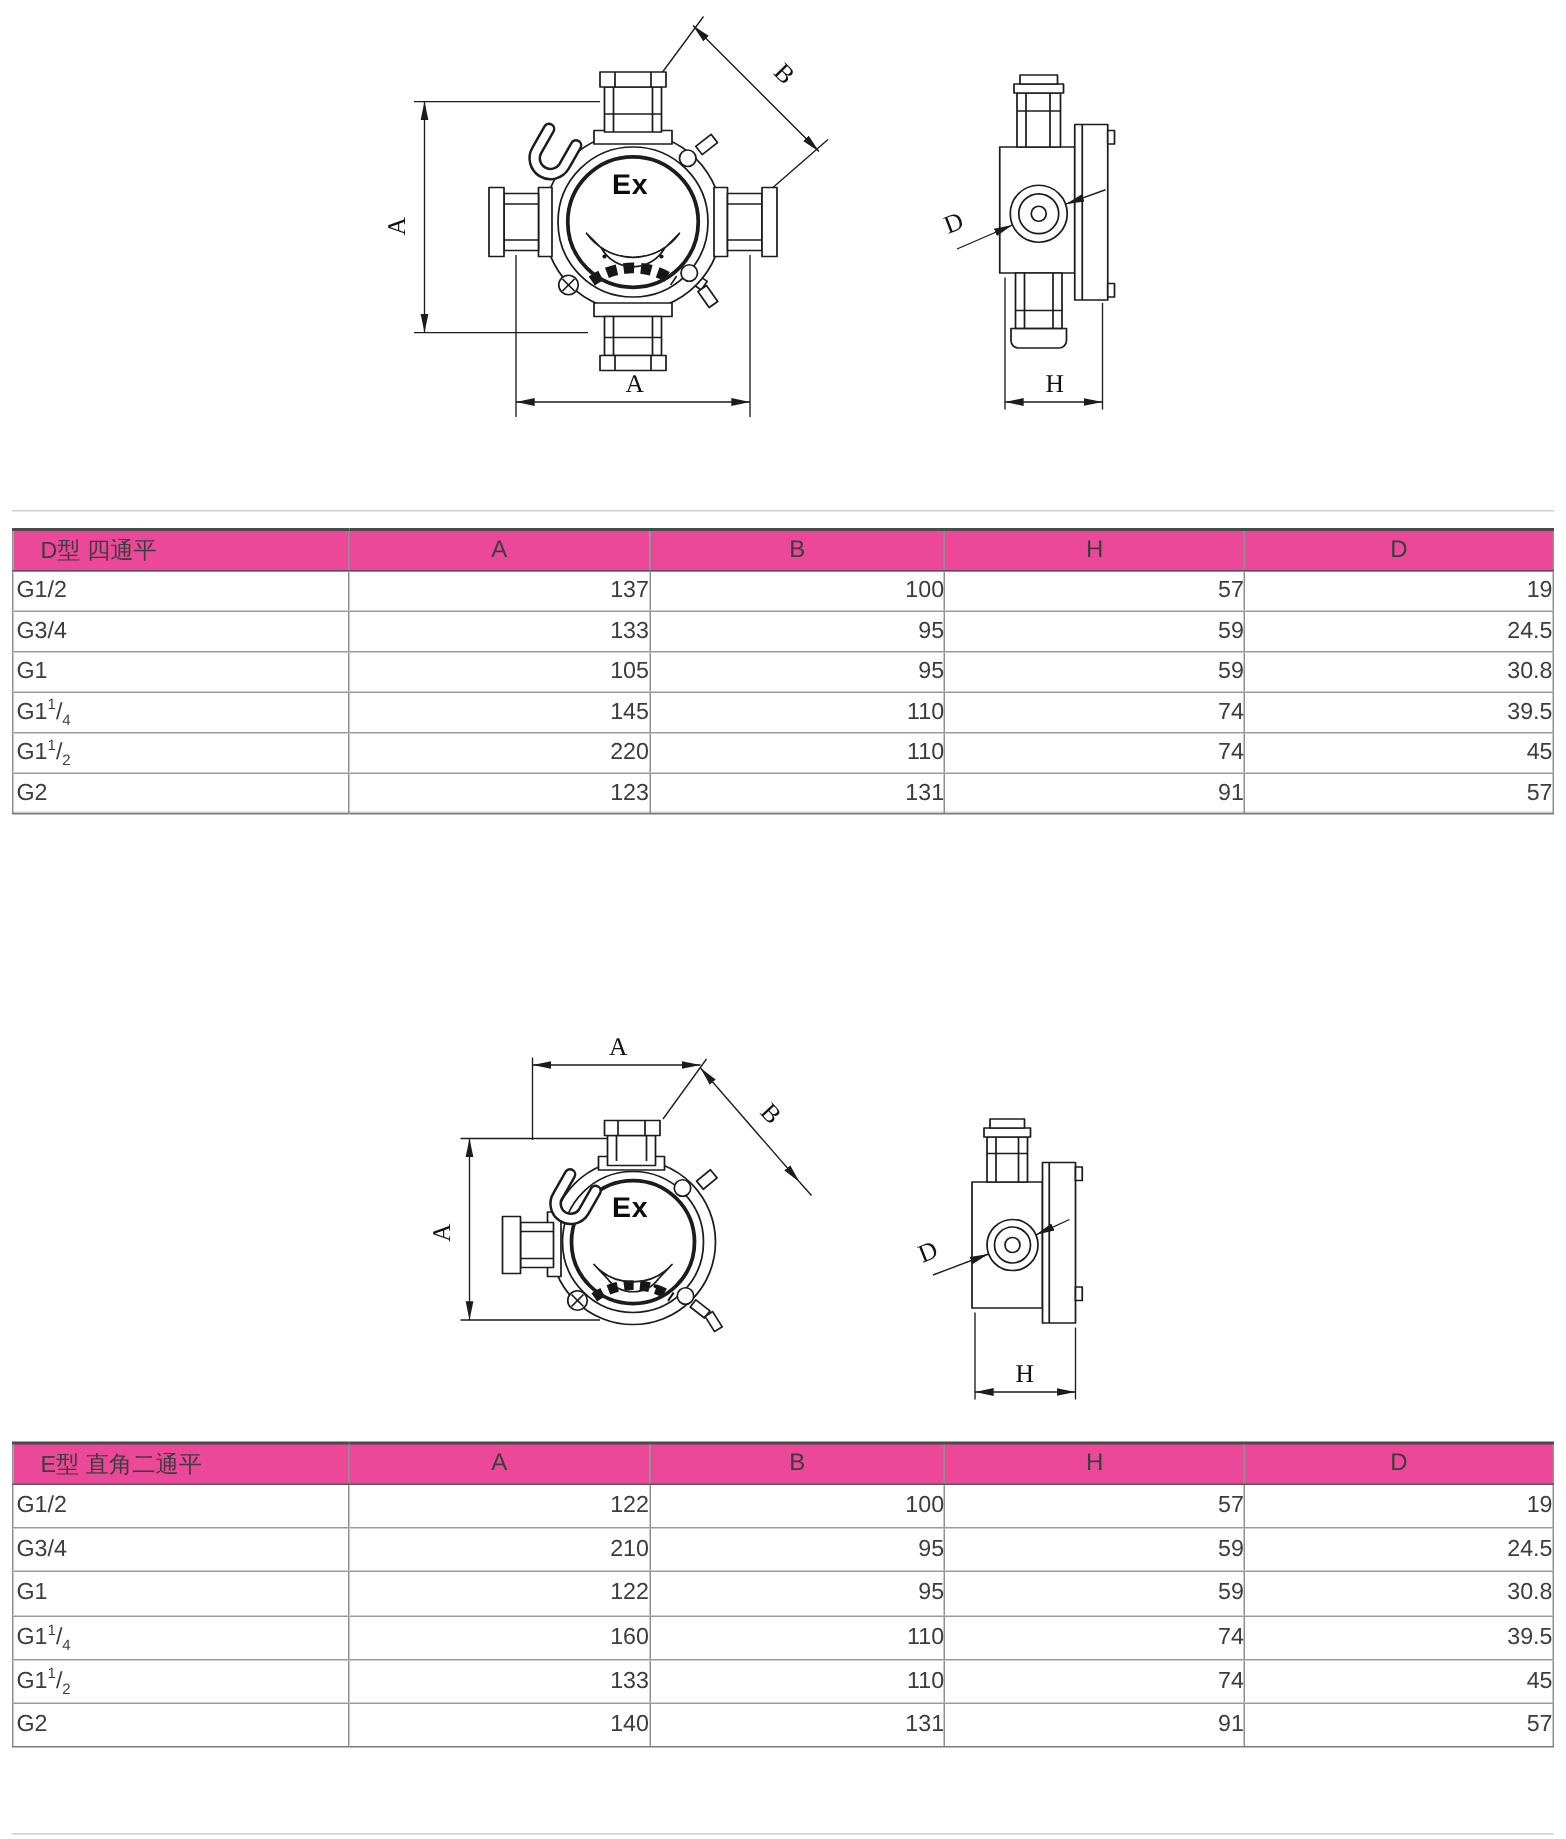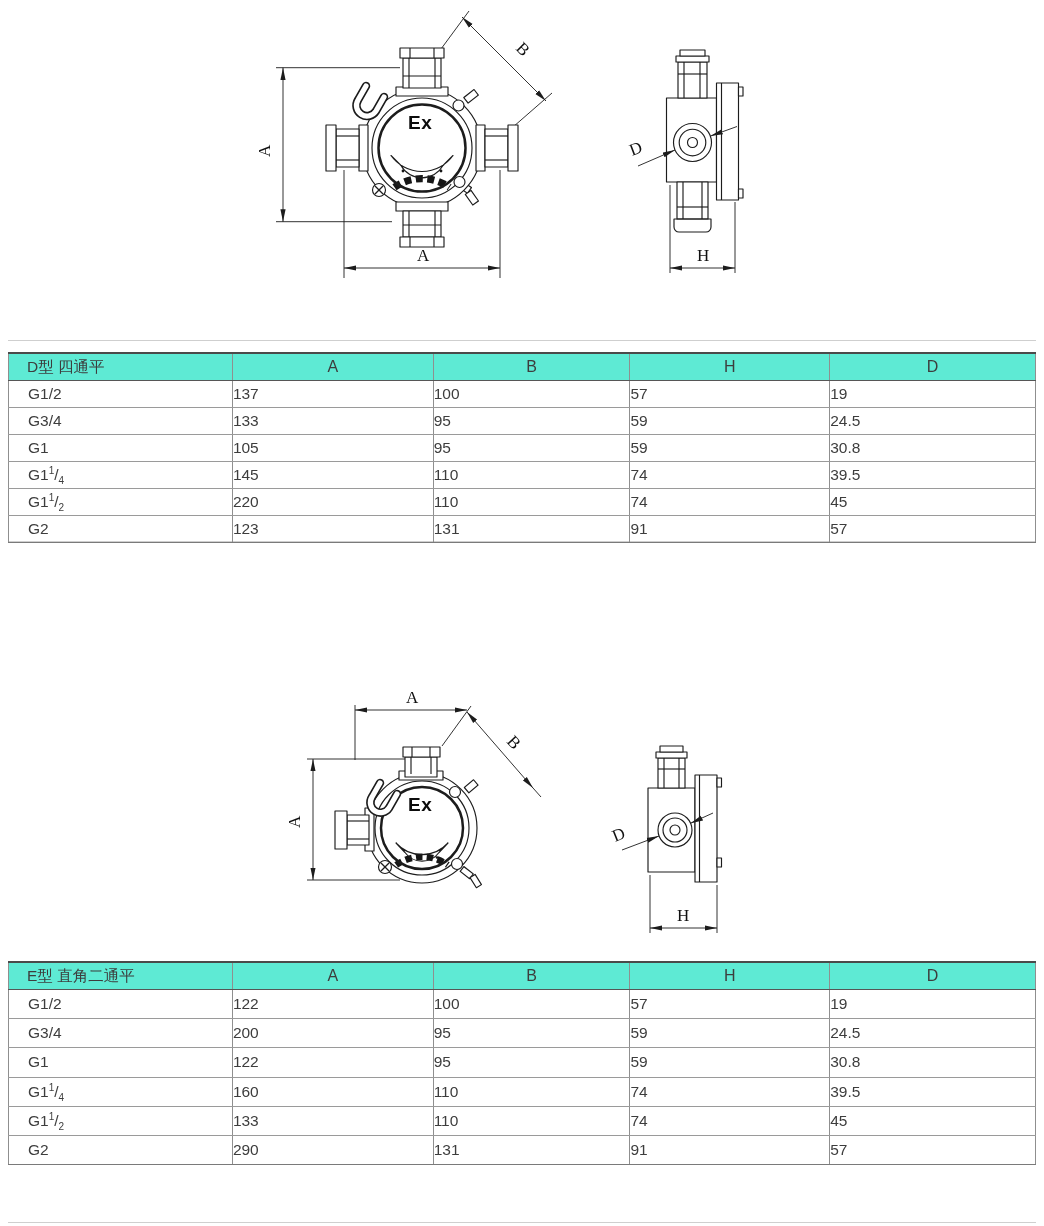--- a/index.html
+++ b/index.html
@@ -26,28 +26,28 @@
   .hook-i{fill:none !important;stroke:#ffffff !important;stroke-width:5.2 !important;stroke-linecap:round;}
   
   .tblwrap{position:absolute;left:8px;width:1028px;}
   table.spec{width:100%;border-collapse:collapse;table-layout:fixed;
              border-left:1px solid #8f8f8f;border-right:1px solid #8f8f8f;}
   table.spec col.c0{width:21.8%;} table.spec col.c1{width:19.55%;}
   table.spec col.c2{width:19.16%;} table.spec col.c3{width:19.46%;}
   table.spec col.c4{width:20.03%;}
   table.spec th,table.spec td{font-family:"Liberation Sans",sans-serif;color:#3d3d3d;
       font-size:15.5px;font-weight:400;padding:0;}
-  table.spec thead th{background:#5eead4;border-top:2px solid #4a4a4a;
+  table.spec thead th{background:#ec4899;border-top:2px solid #4a4a4a;
       border-bottom:1.4px solid #565656;height:26px;text-align:center;font-size:16px;}
   table.spec thead th.title{text-align:left;padding-left:18px;font-size:15.5px;}
-  table.spec tbody td{border-bottom:1px solid #9a9a9a;text-align:left;height:26px;}
+  table.spec tbody td{border-bottom:1px solid #9a9a9a;text-align:right;height:26px;}
   .t2 table.spec tbody td{height:28.2px;}
   table.spec tbody tr:last-child td{border-bottom:1.6px solid #7a7a7a;}
   table.spec td+td,table.spec th+th{border-left:1px solid #8f8f8f;}
-  table.spec td.lbl{text-align:left;padding-left:19px;}
+  table.spec td.lbl{text-align:left;padding-left:2px;}
   table.spec sup{font-size:10px;line-height:0;}
   table.spec sub{font-size:10px;line-height:0;}
 </style>
 </head>
 <body>
 
 <div id="page">
 
   <svg width="0" height="0" class="abs" aria-hidden="true">
     <defs>
@@ -332,21 +332,21 @@
       <tbody>
           <tr>
             <td class="lbl">G1/2</td>
             <td>122</td>
             <td>100</td>
             <td>57</td>
             <td>19</td>
           </tr>
           <tr>
             <td class="lbl">G3/4</td>
-            <td>200</td>
+            <td>210</td>
             <td>95</td>
             <td>59</td>
             <td>24.5</td>
           </tr>
           <tr>
             <td class="lbl">G1</td>
             <td>122</td>
             <td>95</td>
             <td>59</td>
             <td>30.8</td>
@@ -360,21 +360,21 @@
           </tr>
           <tr>
             <td class="lbl">G1<sup>1</sup>/<sub>2</sub></td>
             <td>133</td>
             <td>110</td>
             <td>74</td>
             <td>45</td>
           </tr>
           <tr>
             <td class="lbl">G2</td>
-            <td>290</td>
+            <td>140</td>
             <td>131</td>
             <td>91</td>
             <td>57</td>
           </tr>
         </tbody>
     </table>
   </div>
 
 </div>
 

